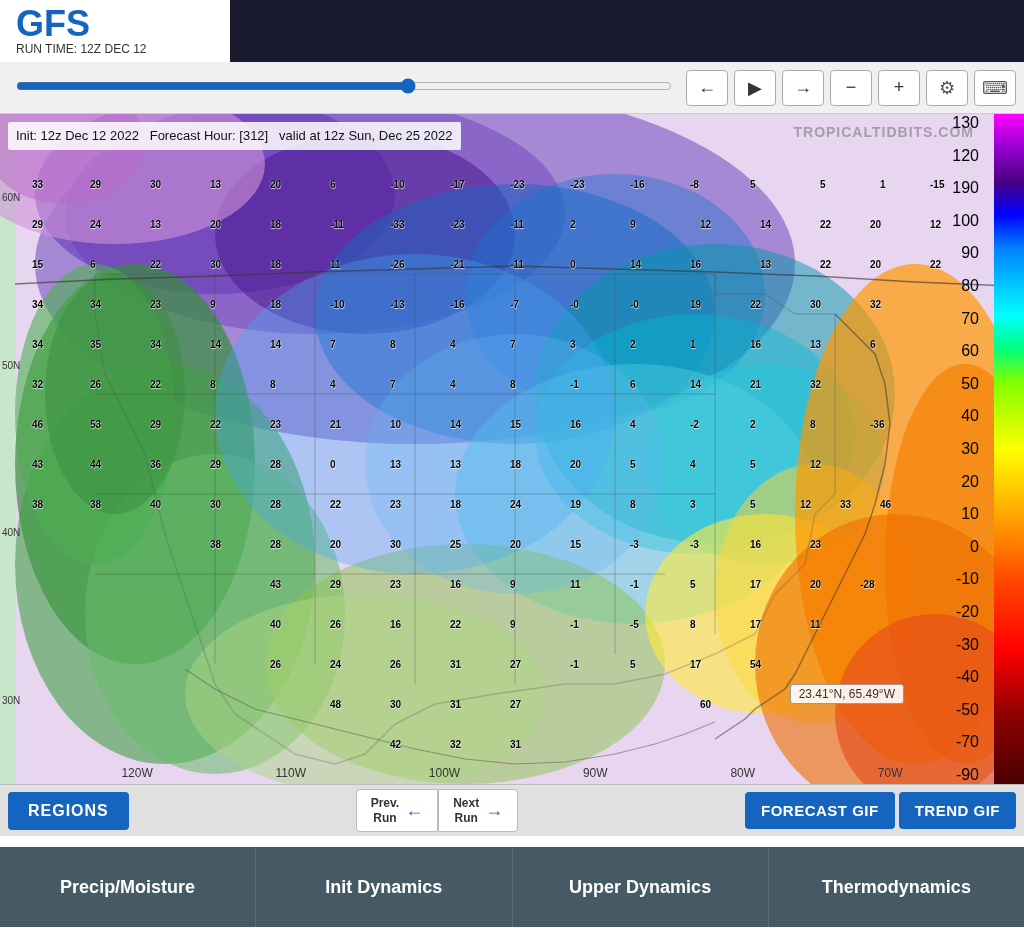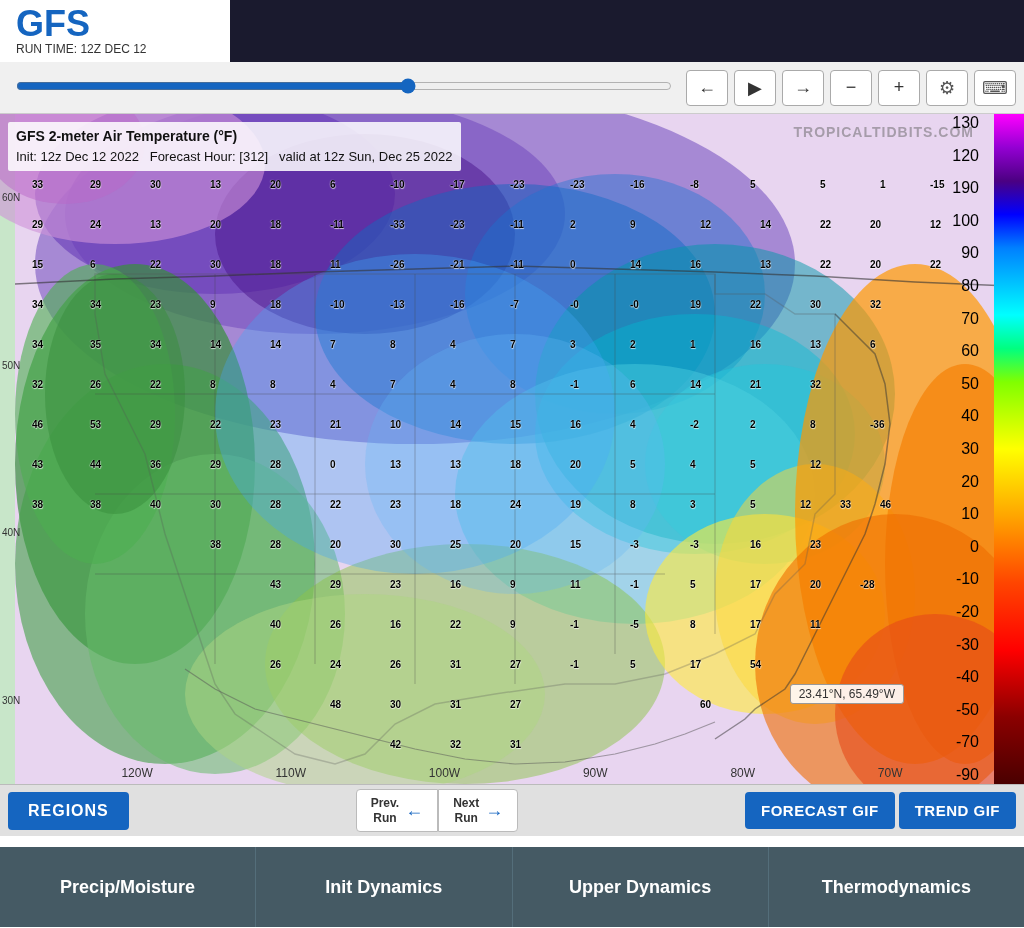--- a/index.html
+++ b/index.html
@@ -370,21 +370,20 @@
     </g>
 
     <path d="M 0,170 L 100,165 L 200,162 L 300,158 L 400,155 L 500,152 L 600,155 L 700,158 L 800,162 L 900,168 L 994,172" fill="none" stroke="#333" stroke-width="1.5" opacity="0.6"></path>
 
     <path d="M 820,200 L 840,220 L 860,240 L 870,270 L 875,310 L 870,350 L 860,390 L 850,420 L 840,440 L 830,460 L 820,480 L 810,500 L 800,520 L 790,540 L 780,560 L 770,575 L 755,585 L 740,595 L 730,605 L 715,615 L 700,625" fill="none" stroke="#333" stroke-width="1.5" opacity="0.5"></path>
 
     <path d="M 170,555 L 200,575 L 240,595 L 280,605 L 320,615 L 360,625 L 400,635 L 450,645 L 500,650 L 550,648 L 600,640 L 640,630 L 670,620 L 700,608" fill="none" stroke="#555" stroke-width="1.2" opacity="0.5"></path>
   </svg>
 
   <div class="map-info">
-    <div class="title-line">GFS 2-meter Air Temperature (°F)</div>
     <div>
       <span>Init: 12z Dec 12 2022</span>&nbsp;&nbsp;
       <span>Forecast Hour: [312]</span>&nbsp;&nbsp;
       <span>valid at 12z Sun, Dec 25 2022</span>
     </div>
   </div>
 
   <div class="watermark">TROPICALTIDBITS.COM</div>
 
   <div class="color-scale"></div>

